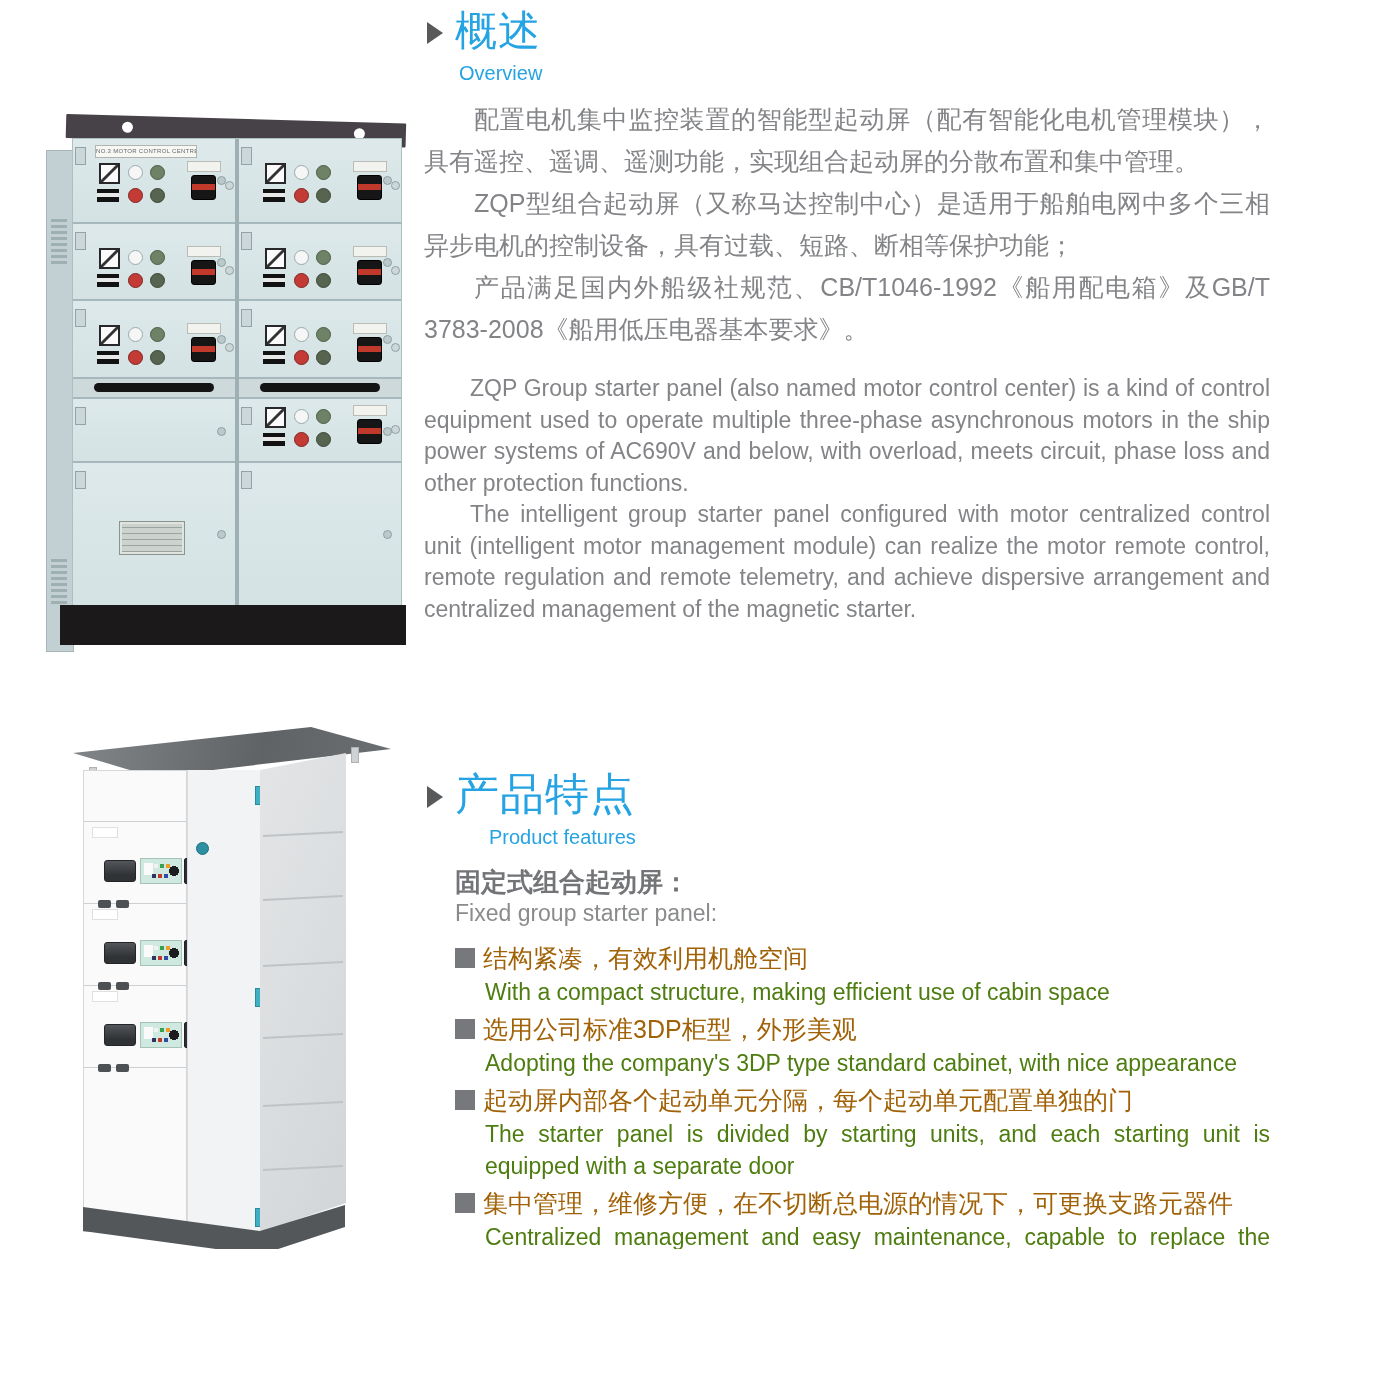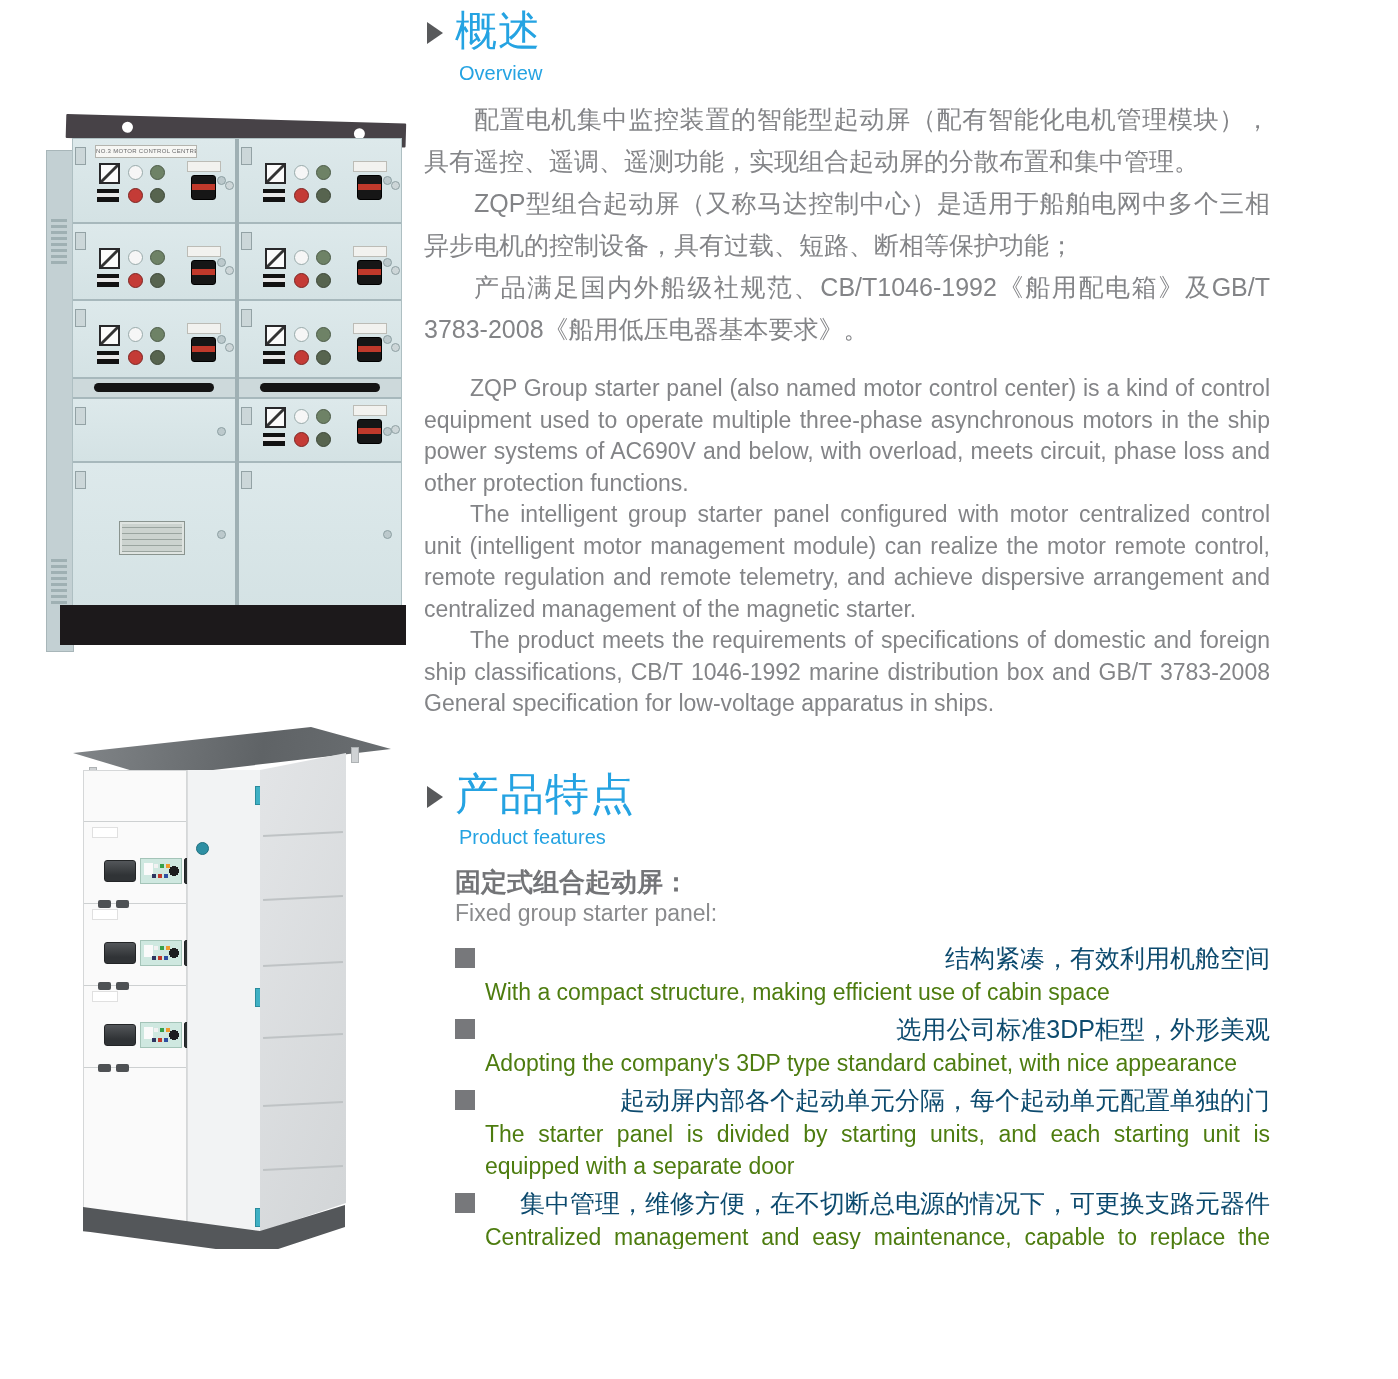--- a/index.html
+++ b/index.html
@@ -7,32 +7,32 @@
         font-family:"Liberation Sans","DejaVu Sans",sans-serif;}
 
   
   .content{position:absolute;left:424px;top:0;width:846px;}
   .sec-head{position:relative;}
   .marker{position:absolute;left:3px;width:0;height:0;
           border-left:16px solid #58595b;border-top:11px solid transparent;border-bottom:11px solid transparent;}
   .h-zh{position:absolute;left:31px;margin:0;color:#25a3e2;font-size:42px;font-weight:500;line-height:1.1;letter-spacing:1px;}
   .h-en{position:absolute;left:35px;margin:0;color:#25a3e2;font-size:20px;font-weight:400;}
   #ov-marker{top:22px;} #ov-zh{top:8px;} #ov-en{top:62px;}
-  #ft-marker{top:786px;} #ft-zh{top:770px;font-size:44px;} #ft-en{top:826px;}
+  #ft-marker{top:786px;} #ft-zh{top:770px;font-size:44px;} #ft-en{top:826px;margin-left:30px;}
 
   .ov-body{position:absolute;left:0;top:98px;width:846px;}
   .p-zh{margin:0;font-size:25px;line-height:42px;color:#838487;text-align:justify;text-indent:2em;}
   .p-en{margin:0;font-size:23px;line-height:31.5px;color:#838487;text-align:justify;text-indent:2em;}
   .en-block{margin-top:23px;}
 
   .ft-body{position:absolute;left:31px;top:866px;width:815px;}
   .sub-zh{margin:0;font-size:26px;font-weight:bold;color:#737477;line-height:32px;}
   .sub-en{margin:0 0 12px 0;font-size:23px;color:#8a8b8d;line-height:30px;}
   .feat{margin:0;}
-  .f-zh{display:flex;align-items:flex-start;font-size:25px;color:#0c4a6e;line-height:36px;margin:0;justify-content:space-between;}
+  .f-zh{display:flex;align-items:flex-start;font-size:25px;color:#a16207;line-height:36px;margin:0;}
   .sq{flex:0 0 auto;width:20px;height:20px;background:#77787b;margin:8px 8px 0 0;}
   .f-en{font-size:23px;line-height:32px;color:#4d7c0f;text-align:justify;padding-left:30px;margin:0 0 3px 0;}
 
   
   .photo1{position:absolute;left:40px;top:100px;width:360px;height:575px;}
   .p1-side{position:absolute;left:6px;top:50px;width:26px;height:500px;background:#c3d0d3;border:1px solid #a8b6b9;}
   .p1-vent{position:absolute;left:4px;width:16px;height:46px;
            background:repeating-linear-gradient(#9fb0b3 0 3px,#c3d0d3 3px 6px);}
   .p1-top{position:absolute;left:26px;top:14px;width:340px;height:24px;background:#474247;
           transform:rotate(1.6deg);transform-origin:left center;border-radius:1px;}
@@ -298,21 +298,20 @@
       <h1 class="h-zh" id="ov-zh">概述</h1>
       <h2 class="h-en" id="ov-en">Overview</h2>
     </div>
 
     <div class="ov-body">
       <p class="p-zh">配置电机集中监控装置的智能型起动屏（配有智能化电机管理模块），具有遥控、遥调、遥测功能，实现组合起动屏的分散布置和集中管理。</p>
       <p class="p-zh">ZQP型组合起动屏（又称马达控制中心）是适用于船舶电网中多个三相异步电机的控制设备，具有过载、短路、断相等保护功能；</p>
       <p class="p-zh">产品满足国内外船级社规范、CB/T1046-1992《船用配电箱》及GB/T 3783-2008《船用低压电器基本要求》。</p>
       <p class="p-en en-block">ZQP Group starter panel (also named motor control center) is a kind of control equipment used to operate multiple three-phase asynchronous motors in the ship power systems of AC690V and below, with overload, meets circuit, phase loss and other protection functions.</p>
       <p class="p-en">The intelligent group starter panel configured with motor centralized control unit (intelligent motor management module) can realize the motor remote control, remote regulation and remote telemetry, and achieve dispersive arrangement and centralized management of the magnetic starter.</p>
-      <p class="p-en">The product meets the requirements of specifications of domestic and foreign ship classifications, CB/T 1046-1992 marine distribution box and GB/T 3783-2008 General specification for low-voltage apparatus in ships.</p>
     </div>
 
     <div class="sec-head">
       <span class="marker" id="ft-marker"></span>
       <h1 class="h-zh" id="ft-zh">产品特点</h1>
       <h2 class="h-en" id="ft-en">Product features</h2>
     </div>
 
     <div class="ft-body">
       <p class="sub-zh">固定式组合起动屏：</p>

